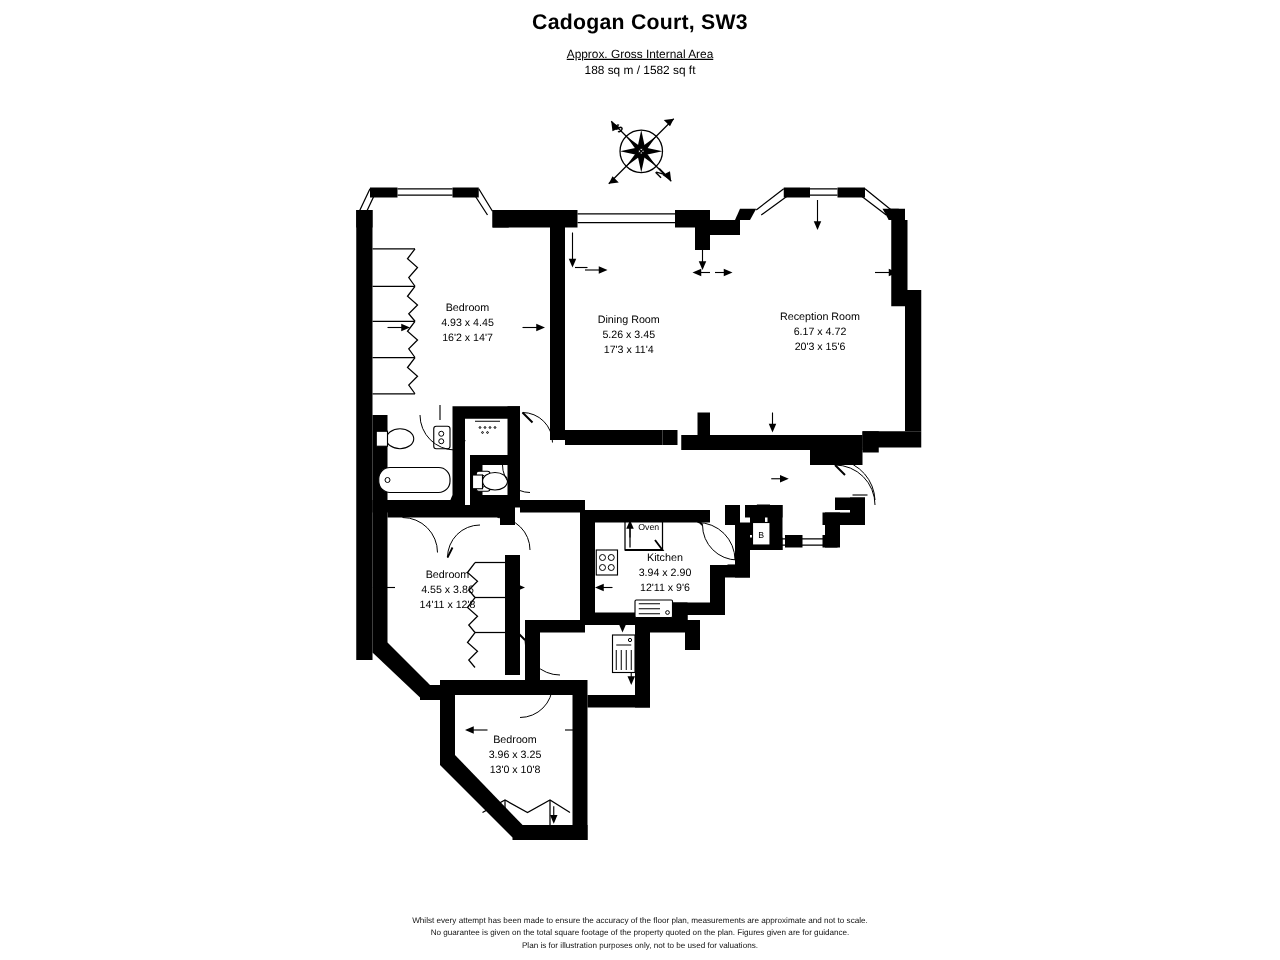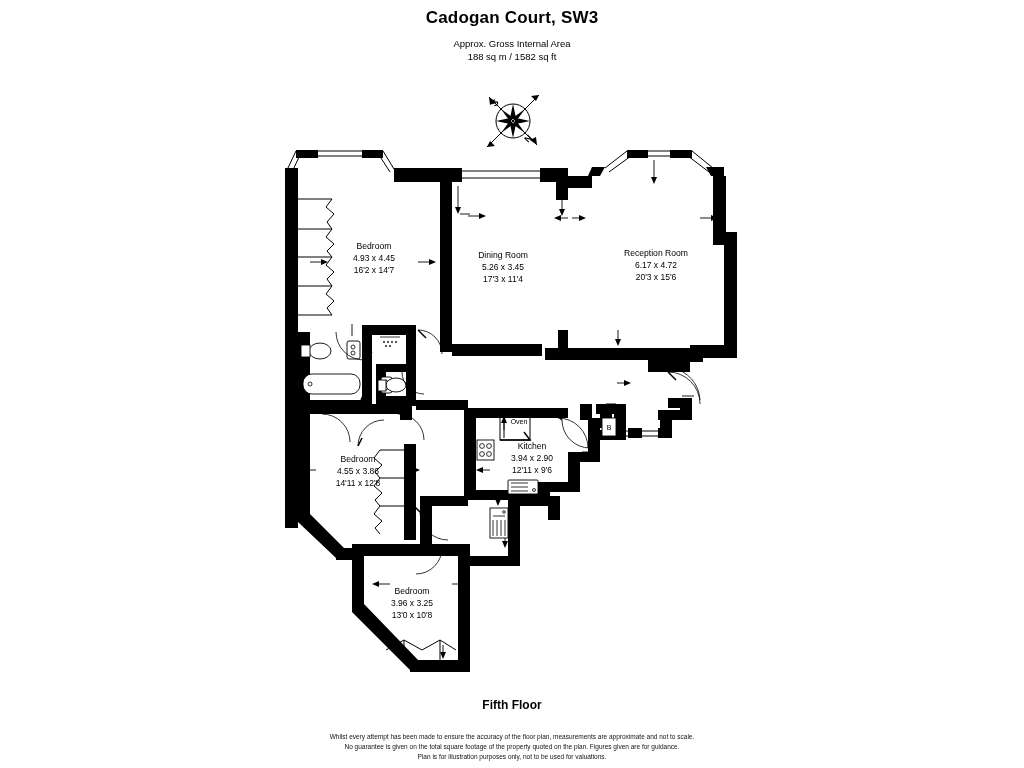--- a/index.html
+++ b/index.html
@@ -29,20 +29,21 @@
   }
   #plan-title {
     top: 8px;
     font-size: 17px;
     font-weight: bold;
     letter-spacing: 0.2px;
   }
   #area-line1 {
     top: 38px;
     font-size: 9.5px;
+    text-decoration: underline;
   }
   #area-line2 {
     top: 51px;
     font-size: 9.5px;
   }
   #floor-label {
     top: 698px;
     font-size: 12px;
     font-weight: bold;
   }
@@ -504,21 +505,20 @@
       <text class="rlabel rname" x="412" y="594">Bedroom</text>
       <text class="rlabel" x="412" y="606">3.96 x 3.25</text>
       <text class="rlabel" x="412" y="618">13'0 x 10'8</text>
     </g>
 
     <text class="rlabel small" x="519" y="424">Oven</text>
     <text class="rlabel small" x="609" y="430">B</text>
 
   </svg>
 
-  <div class="hdr" id="floor-label">Fifth Floor</div>
 
   <div class="hdr" id="disclaimer">
     <div>Whilst every attempt has been made to ensure the accuracy of the floor plan, measurements are approximate and not to scale.</div>
     <div>No guarantee is given on the total square footage of the property quoted on the plan. Figures given are for guidance.</div>
     <div>Plan is for illustration purposes only, not to be used for valuations.</div>
   </div>
 
 </div>
 
 </body></html>

